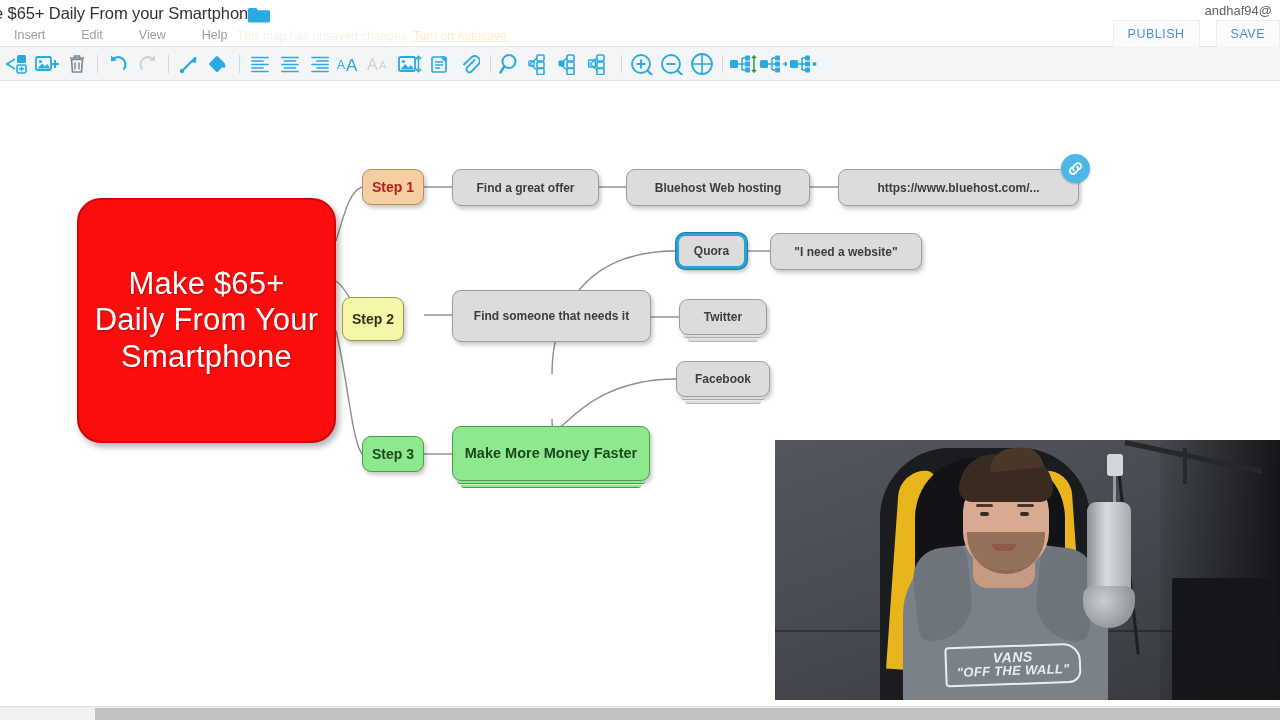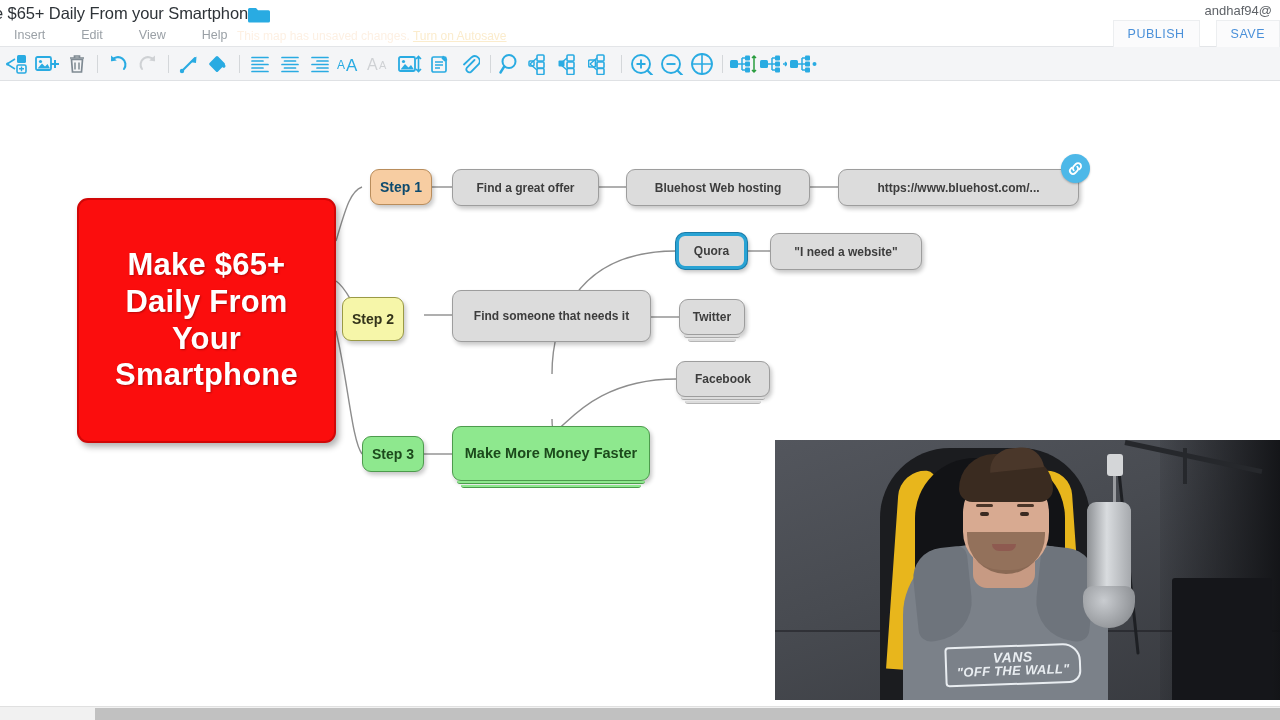--- a/index.html
+++ b/index.html
@@ -164,38 +164,38 @@
   }
 
   
   .node-root {
     left: 77px;
     top: 117px;
     width: 259px;
     height: 245px;
     background: #fb0d0d;
     border: 2px solid #d10707;
-    border-radius: 11px;
+    border-radius: 24px;
     color: #ffffff;
     font-size: 31px;
     line-height: 1.18;
-    font-weight: bold;
+    font-weight: normal;
     letter-spacing: 0.2px;
     text-shadow: 1px 1px 2px rgba(0,0,0,0.28);
     padding: 0 12px;
     box-shadow: 3px 4px 6px rgba(0,0,0,0.3);
   }
 
   .node-step {
     width: 60px;
     height: 35px;
     font-size: 14px;
     border-radius: 9px;
   }
-  .node-step.orange { background: #f7cda2; border: 1.5px solid #b98d5c; color: #0c4a6e; margin-left: 8px; }
+  .node-step.orange { background: #f7cda2; border: 1.5px solid #b98d5c; color: #b91c1c; }
   .node-step.yellow { background: #f6f6a9; border: 1.5px solid #9a9a45; color: #33331a; }
   .node-step.green  { background: #8ee88e; border: 1.5px solid #4d9b4d; color: #1c4a1c; }
 
   .node-gray {
     background: #dcdcdc;
     border: 1.5px solid #9d9d9d;
     color: #3d3d3d;
     font-size: 12px;
     border-radius: 9px;
   }
@@ -826,21 +826,21 @@
     </div>
 
     <div class="node node-step yellow" style="left:342px; top:216px; width:62px; height:44px;">Step 2</div>
 
     <div class="node node-gray" style="left:452px; top:209px; width:199px; height:52px; line-height:1.22; padding:0 10px;">Find someone that needs it</div>
 
     <div class="node node-gray node-selected" style="left:676px; top:152px; width:71px; height:36px;">Quora</div>
 
     <div class="node node-gray" style="left:770px; top:152px; width:152px; height:37px;">"I need a website"</div>
 
-    <div class="node node-gray" style="left:679px; top:218px; width:66px; height:36px;">
+    <div class="node node-gray" style="left:679px; top:218px; width:88px; height:36px;">
       <span>Twitter</span>
       <div class="stack"></div>
       <div class="stack2"></div>
     </div>
 
     <div class="node node-gray" style="left:676px; top:280px; width:94px; height:36px;">
       <span>Facebook</span>
       <div class="stack"></div>
       <div class="stack2"></div>
     </div>

